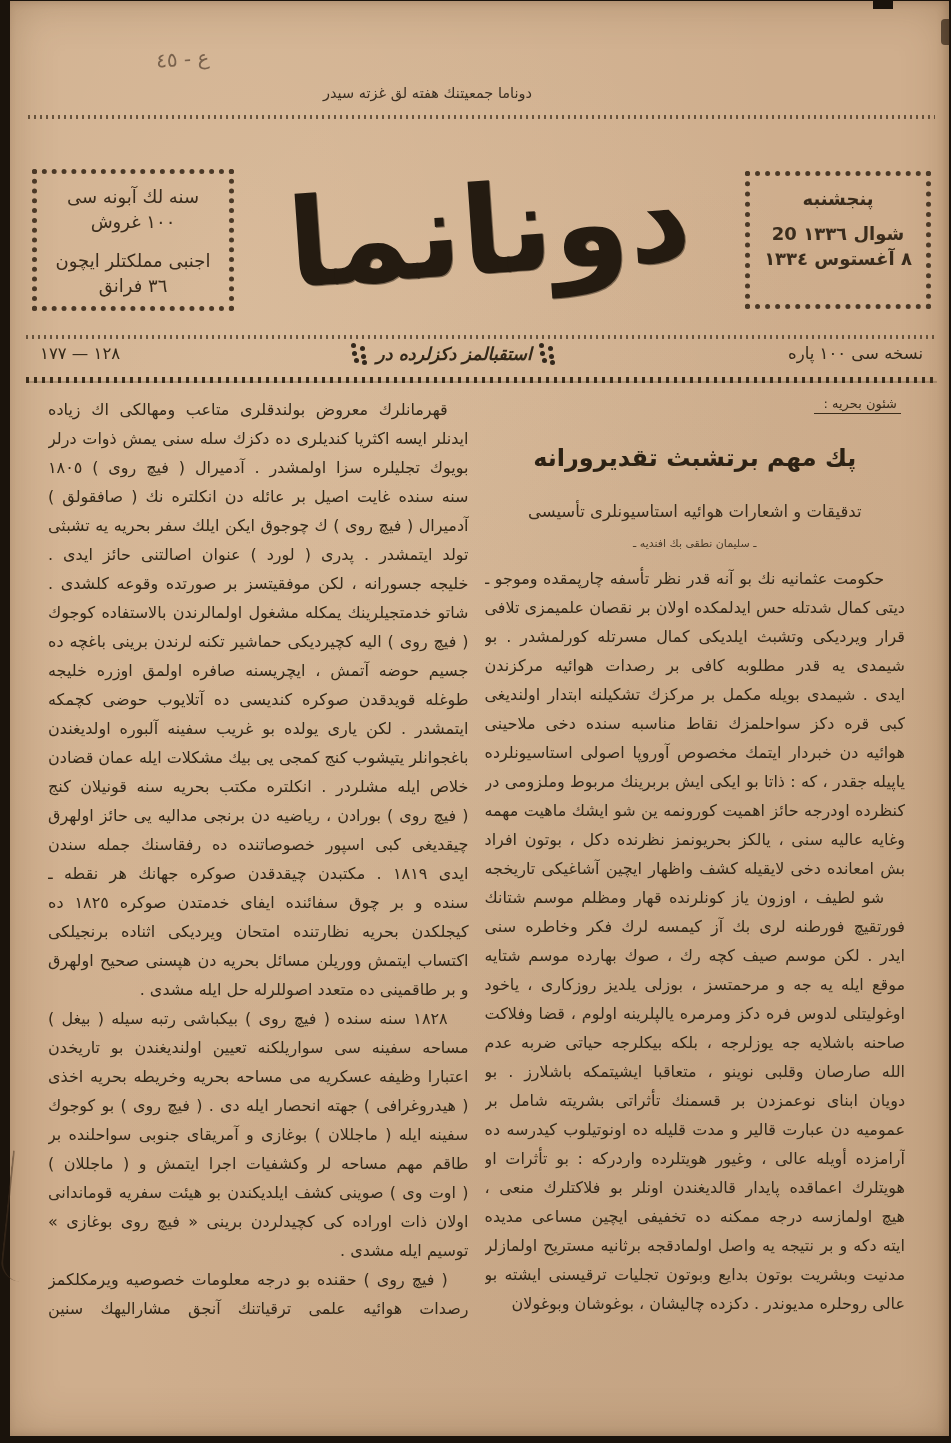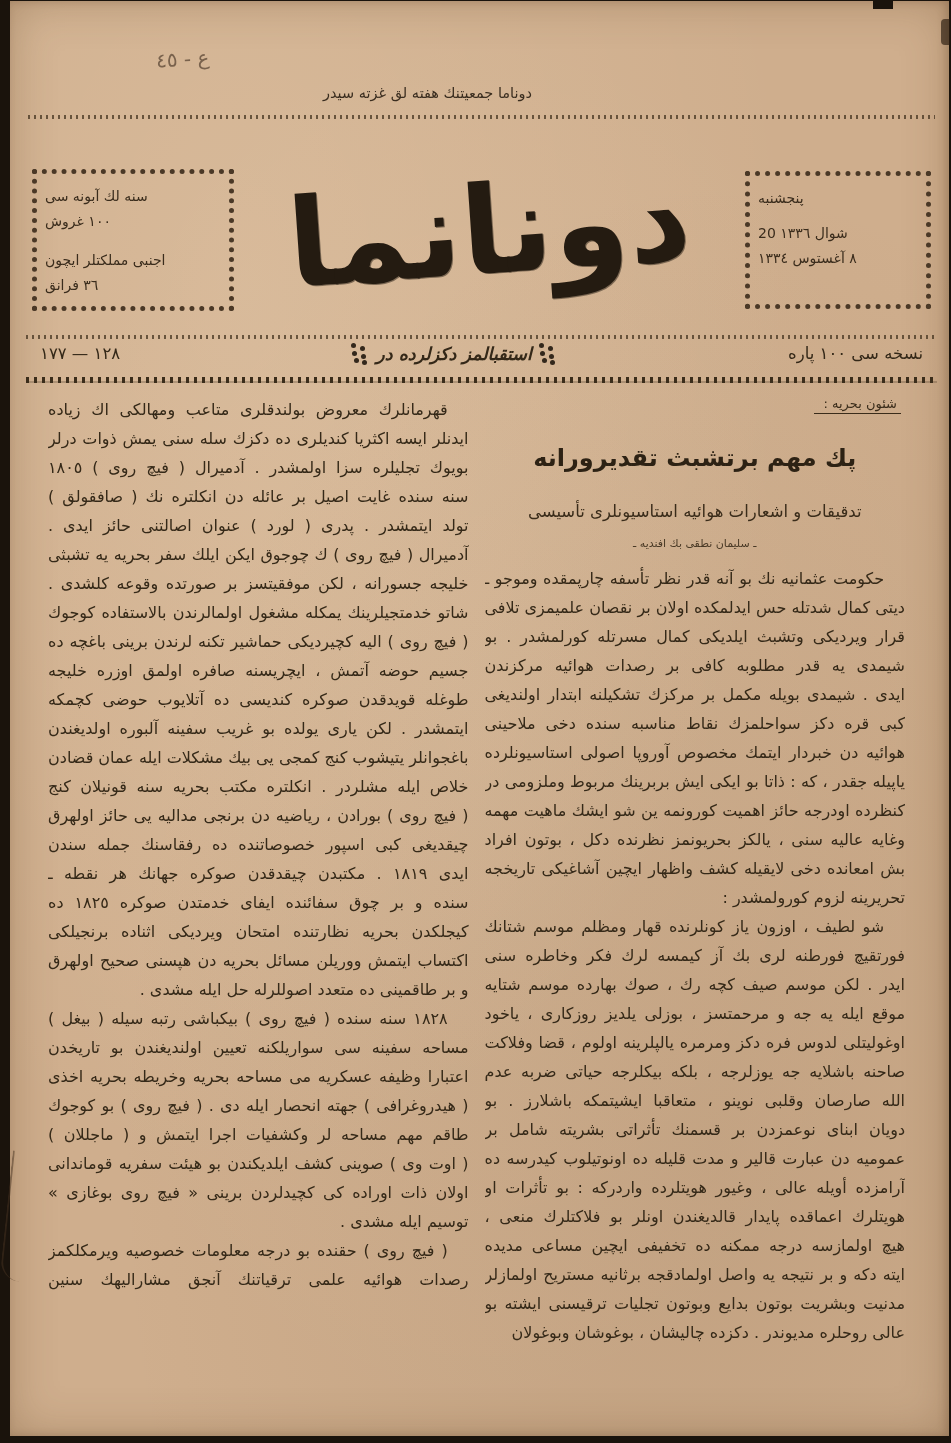--- a/index.html
+++ b/index.html
@@ -41,25 +41,25 @@
   }
   .rule-top{position:absolute;top:114px;left:18px;right:14px;}
   .masthead{
     position:absolute;top:138px;left:14px;right:14px;height:196px;
     display:flex;direction:ltr;align-items:center;justify-content:space-between;
   }
   .m-box{
     border:5px dotted #4a3826;
     background:transparent;
     padding:10px 8px;
-    text-align:left;
-    font-size:14px;line-height:25px;color:#3a2c1c;
+    text-align:center;
+    font-size:18px;line-height:25px;color:#3a2c1c;
   }
   .box-sub{width:176px;height:112px;margin-left:8px;margin-top:6px;}
-  .box-date{width:160px;height:108px;margin-right:4px;margin-top:6px;}
+  .box-date{width:160px;height:108px;margin-right:4px;margin-top:6px;font-weight:bold;}
   .box-sub .box-line:nth-child(3){margin-top:14px;}
   .box-date .box-line:nth-child(2){margin-top:10px;}
   .masthead-title{
     flex:1;text-align:center;
     font-size:122px;font-weight:bold;color:#241b11;
     transform:rotate(-4deg) translateY(-6px);
     line-height:1;
     letter-spacing:-2px;
     text-shadow:1px 1px 0 rgba(36,27,17,.5);
     white-space:nowrap;
@@ -179,21 +179,20 @@
             <div class="line">ديتی كمال شدتله حس ايدلمكده اولان بر نقصان علميمزی تلافی يه</div>
             <div class="line">قرار ويرديكی وتشبث ايلديكی كمال مسرتله كورلمشدر . بو نقصان</div>
             <div class="line">شيمدی يه قدر مطلوبه كافی بر رصدات هوائيه مركزندن محروميتمز</div>
             <div class="line">ايدی . شيمدی بويله مكمل بر مركزك تشكيلنه ابتدار اولنديغی</div>
             <div class="line">كبی قره دكز سواحلمزك نقاط مناسبه سنده دخی ملاحينی احوال</div>
             <div class="line">هوائيه دن خبردار ايتمك مخصوص آوروپا اصولی استاسيونلرده</div>
             <div class="line">ياپيله جقدر ، كه : ذاتا بو ايكی ايش بربرينك مربوط وملزومی در .</div>
             <div class="line">كنظرده اودرجه حائز اهميت كورونمه ين شو ايشك ماهيت مهمه</div>
             <div class="line">وغايه عاليه سنی ، يالكز بحريونمز نظرنده دكل ، بوتون افراد ملت</div>
             <div class="line">بش امعانده دخی لايقيله كشف واظهار ايچين آشاغيكی تاريخجه نك</div>
-            <div class="line">تحريرينه لزوم كورولمشدر :</div>
           </div>
           <div class="para">
             <div class="line">شو لطيف ، اوزون ياز كونلرنده قهار ومظلم موسم شتانك</div>
             <div class="line">فورتقيچ فورطنه لری بك آز كيمسه لرك فكر وخاطره سنی اشغال</div>
             <div class="line">ايدر . لكن موسم صيف كچه رك ، صوك بهارده موسم شتايه ترك</div>
             <div class="line">موقع ايله يه جه و مرحمتسز ، بوزلی يلديز روزكاری ، ياخود</div>
             <div class="line">اوغوليتلی لدوس فره دكز ومرمره يالپلرينه اولوم ، قضا وفلاكت</div>
             <div class="line">صاحنه باشلايه جه يوزلرجه ، بلكه بيكلرجه حياتی ضربه عدم وخبر</div>
             <div class="line">الله صارصان وقلبی نوينو ، متعاقبا ايشيتمكه باشلارز . بو خبرلری</div>
             <div class="line">دويان ابنای نوعمزدن بر قسمنك تأثراتی بشريته شامل بر مرحمت</div>
@@ -208,22 +207,22 @@
         </div>
     </div>
 
     <div class="col col-left">
       <div class="body-text">
           <div class="para">
             <div class="line">قهرمانلرك معروض بولندقلری متاعب ومهالكی اك زياده تقدير</div>
             <div class="line">ايدنلر ايسه اكثريا كنديلری ده دكزك سله سنی يمش ذوات درلر .</div>
             <div class="line">بويوك تجليلره سزا اولمشدر . آدميرال ( فيچ روی ) ١٨٠٥</div>
             <div class="line">سنه سنده غايت اصيل بر عائله دن انكلتره نك ( صافقولق ) جهتنده</div>
+            <div class="line">آدميرال ( فيچ روی ) ك چوجوق ايكن ايلك سفر بحريه يه تشبثی</div>
             <div class="line">تولد ايتمشدر . پدری ( لورد ) عنوان اصالتنی حائز ايدی .</div>
-            <div class="line">آدميرال ( فيچ روی ) ك چوجوق ايكن ايلك سفر بحريه يه تشبثی</div>
             <div class="line">خليجه جسورانه ، لكن موفقيتسز بر صورتده وقوعه كلشدی .</div>
             <div class="line">شاتو خدمتجيلرينك يمكله مشغول اولمالرندن بالاستفاده كوجوك</div>
             <div class="line">( فيچ روی ) اليه كچيرديكی حماشير تكنه لرندن برينی باغچه ده كی</div>
             <div class="line">جسيم حوضه آتمش ، ايچريسنه صافره اولمق اوزره خليجه</div>
             <div class="line">طوغله قويدقدن صوكره كنديسی ده آتلايوب حوضی كچمكه تشبث</div>
             <div class="line">ايتمشدر . لكن ياری يولده بو غريب سفينه آلبوره اولديغندن</div>
             <div class="line">باغجوانلر يتيشوب كنج كمجی يی بيك مشكلات ايله عمان قضادن</div>
             <div class="line">خلاص ايله مشلردر . انكلتره مكتب بحريه سنه قونيلان كنج</div>
             <div class="line">( فيچ روی ) بورادن ، رياضيه دن برنجی مداليه یی حائز اولهرق</div>
             <div class="line">چيقديغی كبی اسپور خصوصاتنده ده رفقاسنك جمله سندن ايلری</div>
@@ -231,20 +230,21 @@
             <div class="line">سنده و بر چوق سفائنده ايفای خدمتدن صوكره ١٨٢٥ ده</div>
             <div class="line">كيجلكدن بحريه نظارتنده امتحان ويرديكی اثناده برنجيلكی</div>
             <div class="line">اكتساب ايتمش ووريلن مسائل بحريه دن هپسنی صحيح اولهرق</div>
             <div class="line">و بر طاقمينی ده متعدد اصوللرله حل ايله مشدی .</div>
           </div>
           <div class="para">
             <div class="line">١٨٢٨ سنه سنده ( فيچ روی ) بيكباشی رتبه سيله ( بيغل )</div>
             <div class="line">مساحه سفينه سی سواريلكنه تعيين اولنديغندن بو تاريخدن</div>
             <div class="line">اعتبارا وظيفه عسكريه می مساحه بحريه وخريطه بحريه اخذی</div>
             <div class="line">( هيدروغرافی ) جهته انحصار ايله دی . ( فيچ روی ) بو كوجوك</div>
+            <div class="line">سفينه ايله ( ماجللان ) بوغازی و آمريقای جنوبی سواحلنده بر</div>
             <div class="line">طاقم مهم مساحه لر وكشفيات اجرا ايتمش و ( ماجللان ) بوغازنده</div>
             <div class="line">( اوت وی ) صوينی كشف ايلديكندن بو هيئت سفريه قوماندانی</div>
             <div class="line">اولان ذات اوراده كی كچيدلردن برينی « فيچ روی بوغازی »</div>
             <div class="line">توسيم ايله مشدی .</div>
           </div>
           <div class="para">
             <div class="line">( فيچ روی ) حقنده بو درجه معلومات خصوصيه ويرمكلكمز</div>
             <div class="line">رصدات هوائيه علمی ترقياتنك آنجق مشاراليهك سنين مساعيسی</div>
           </div>
         </div>

